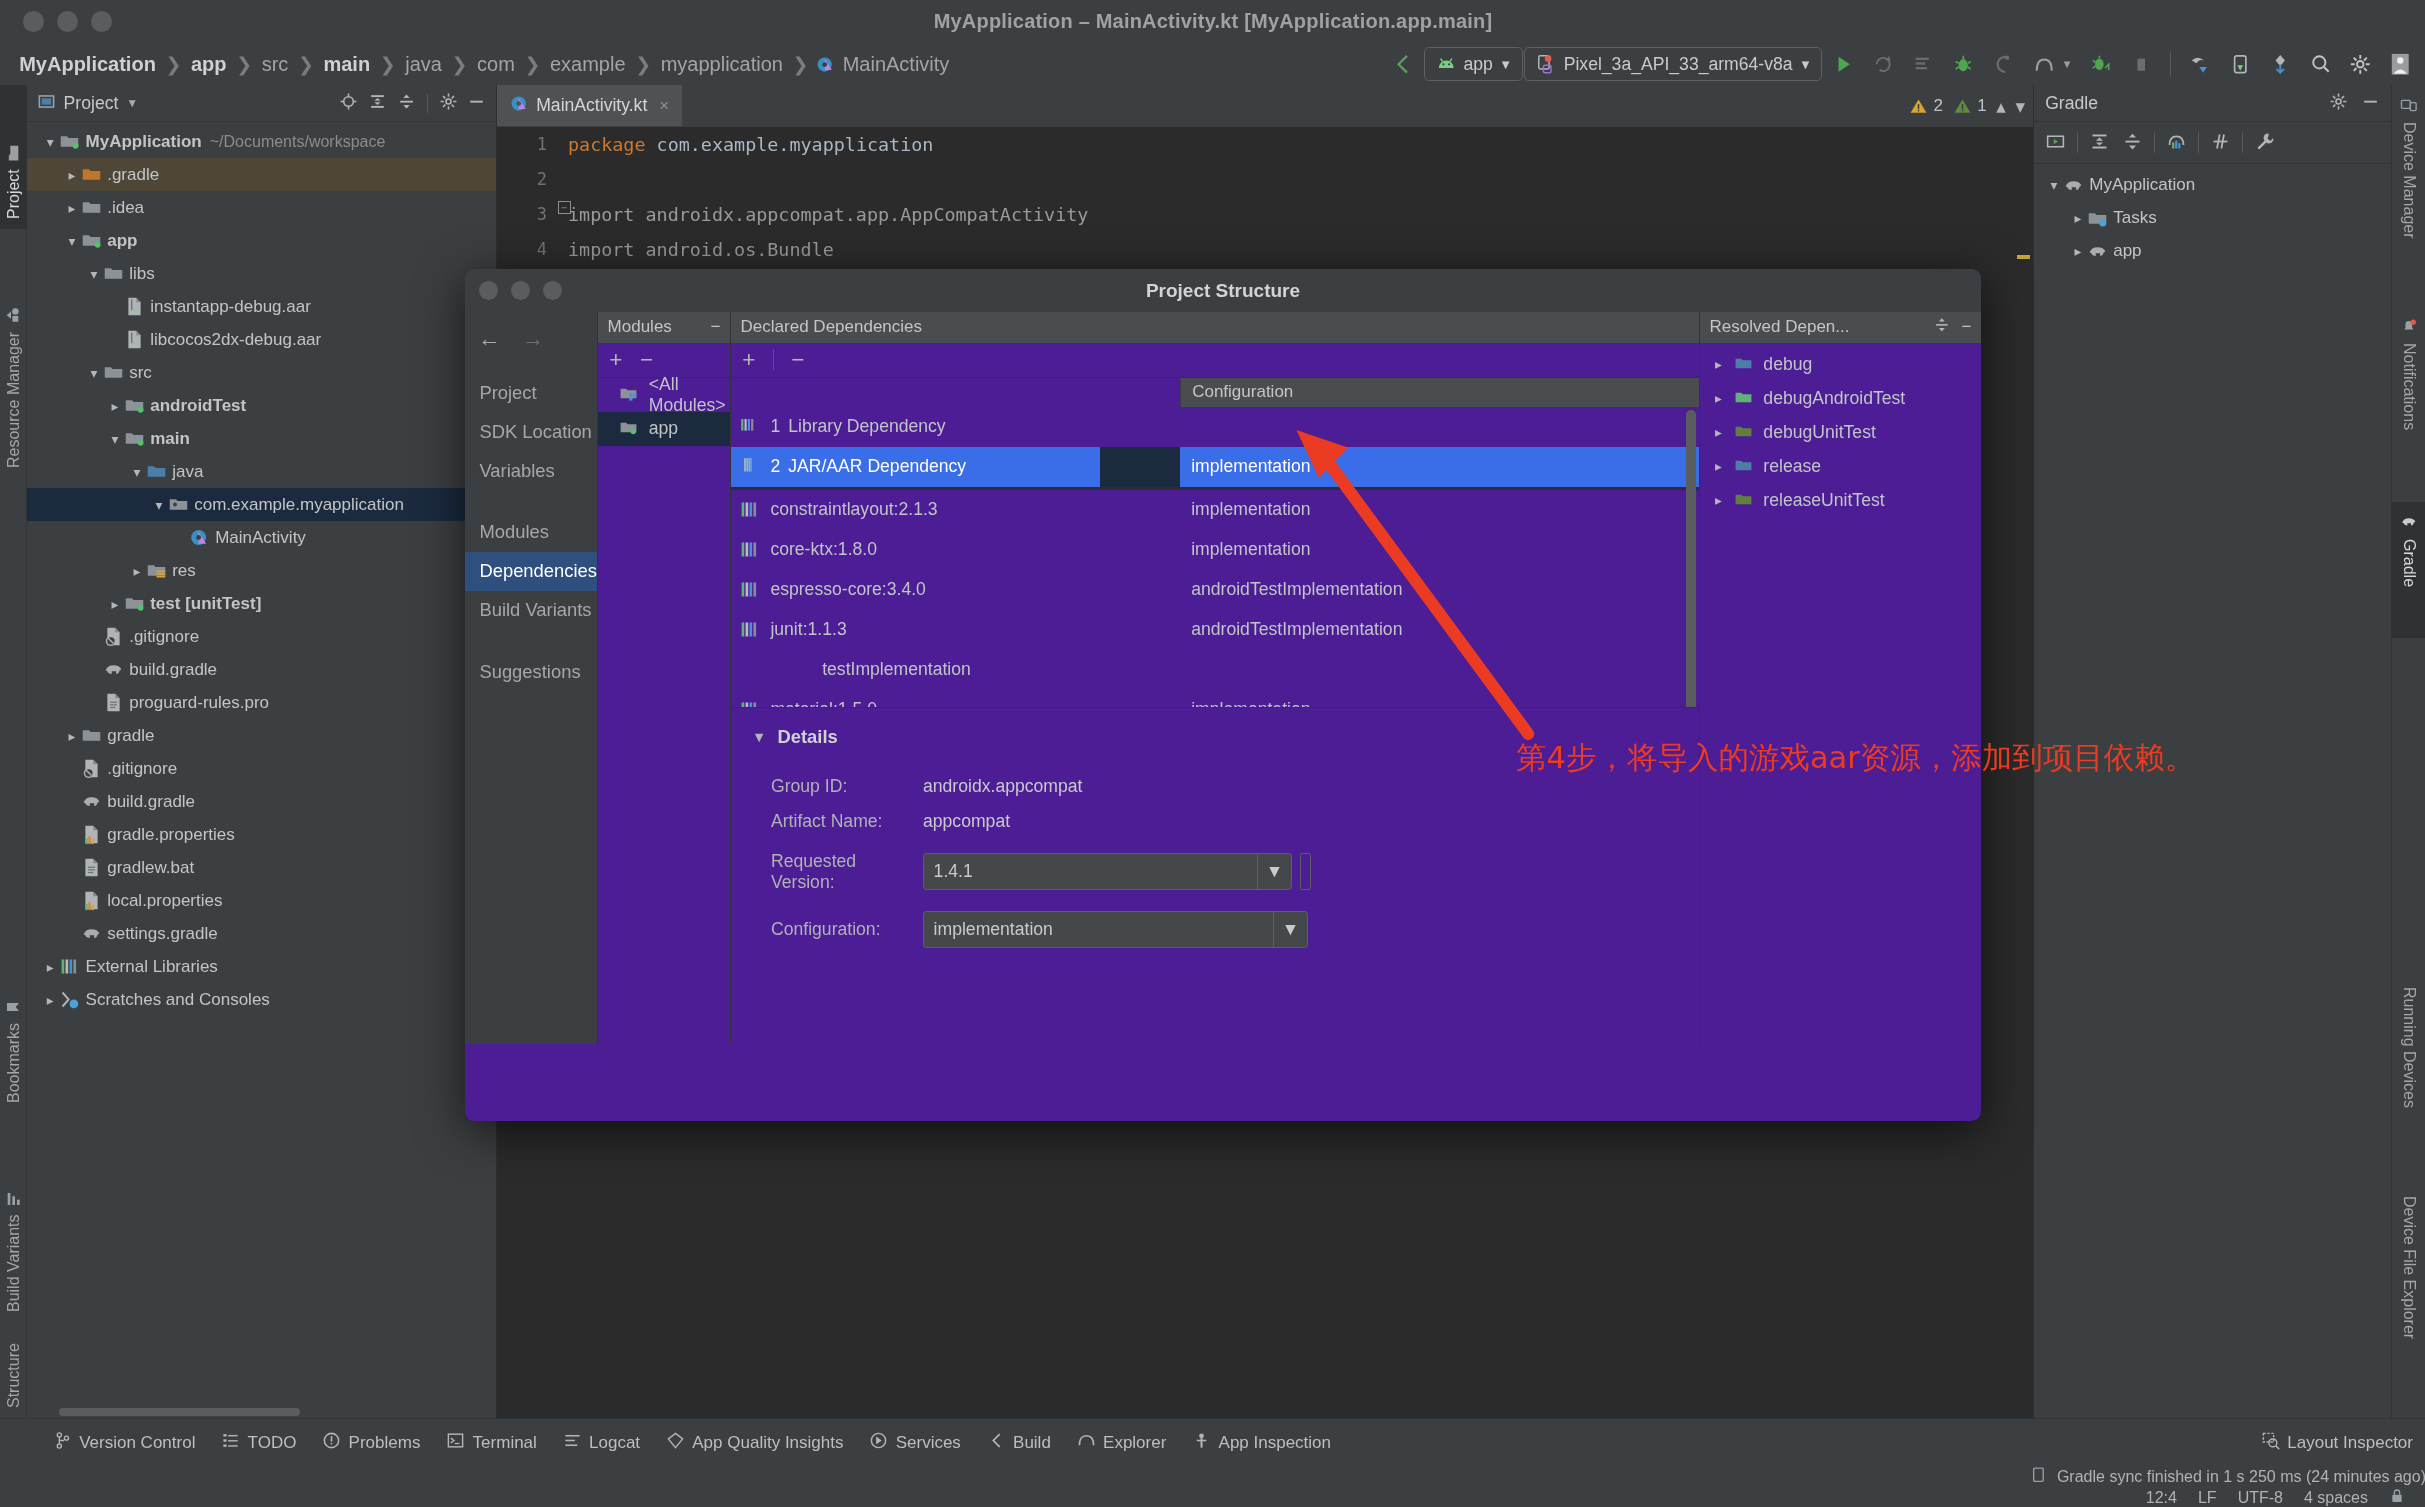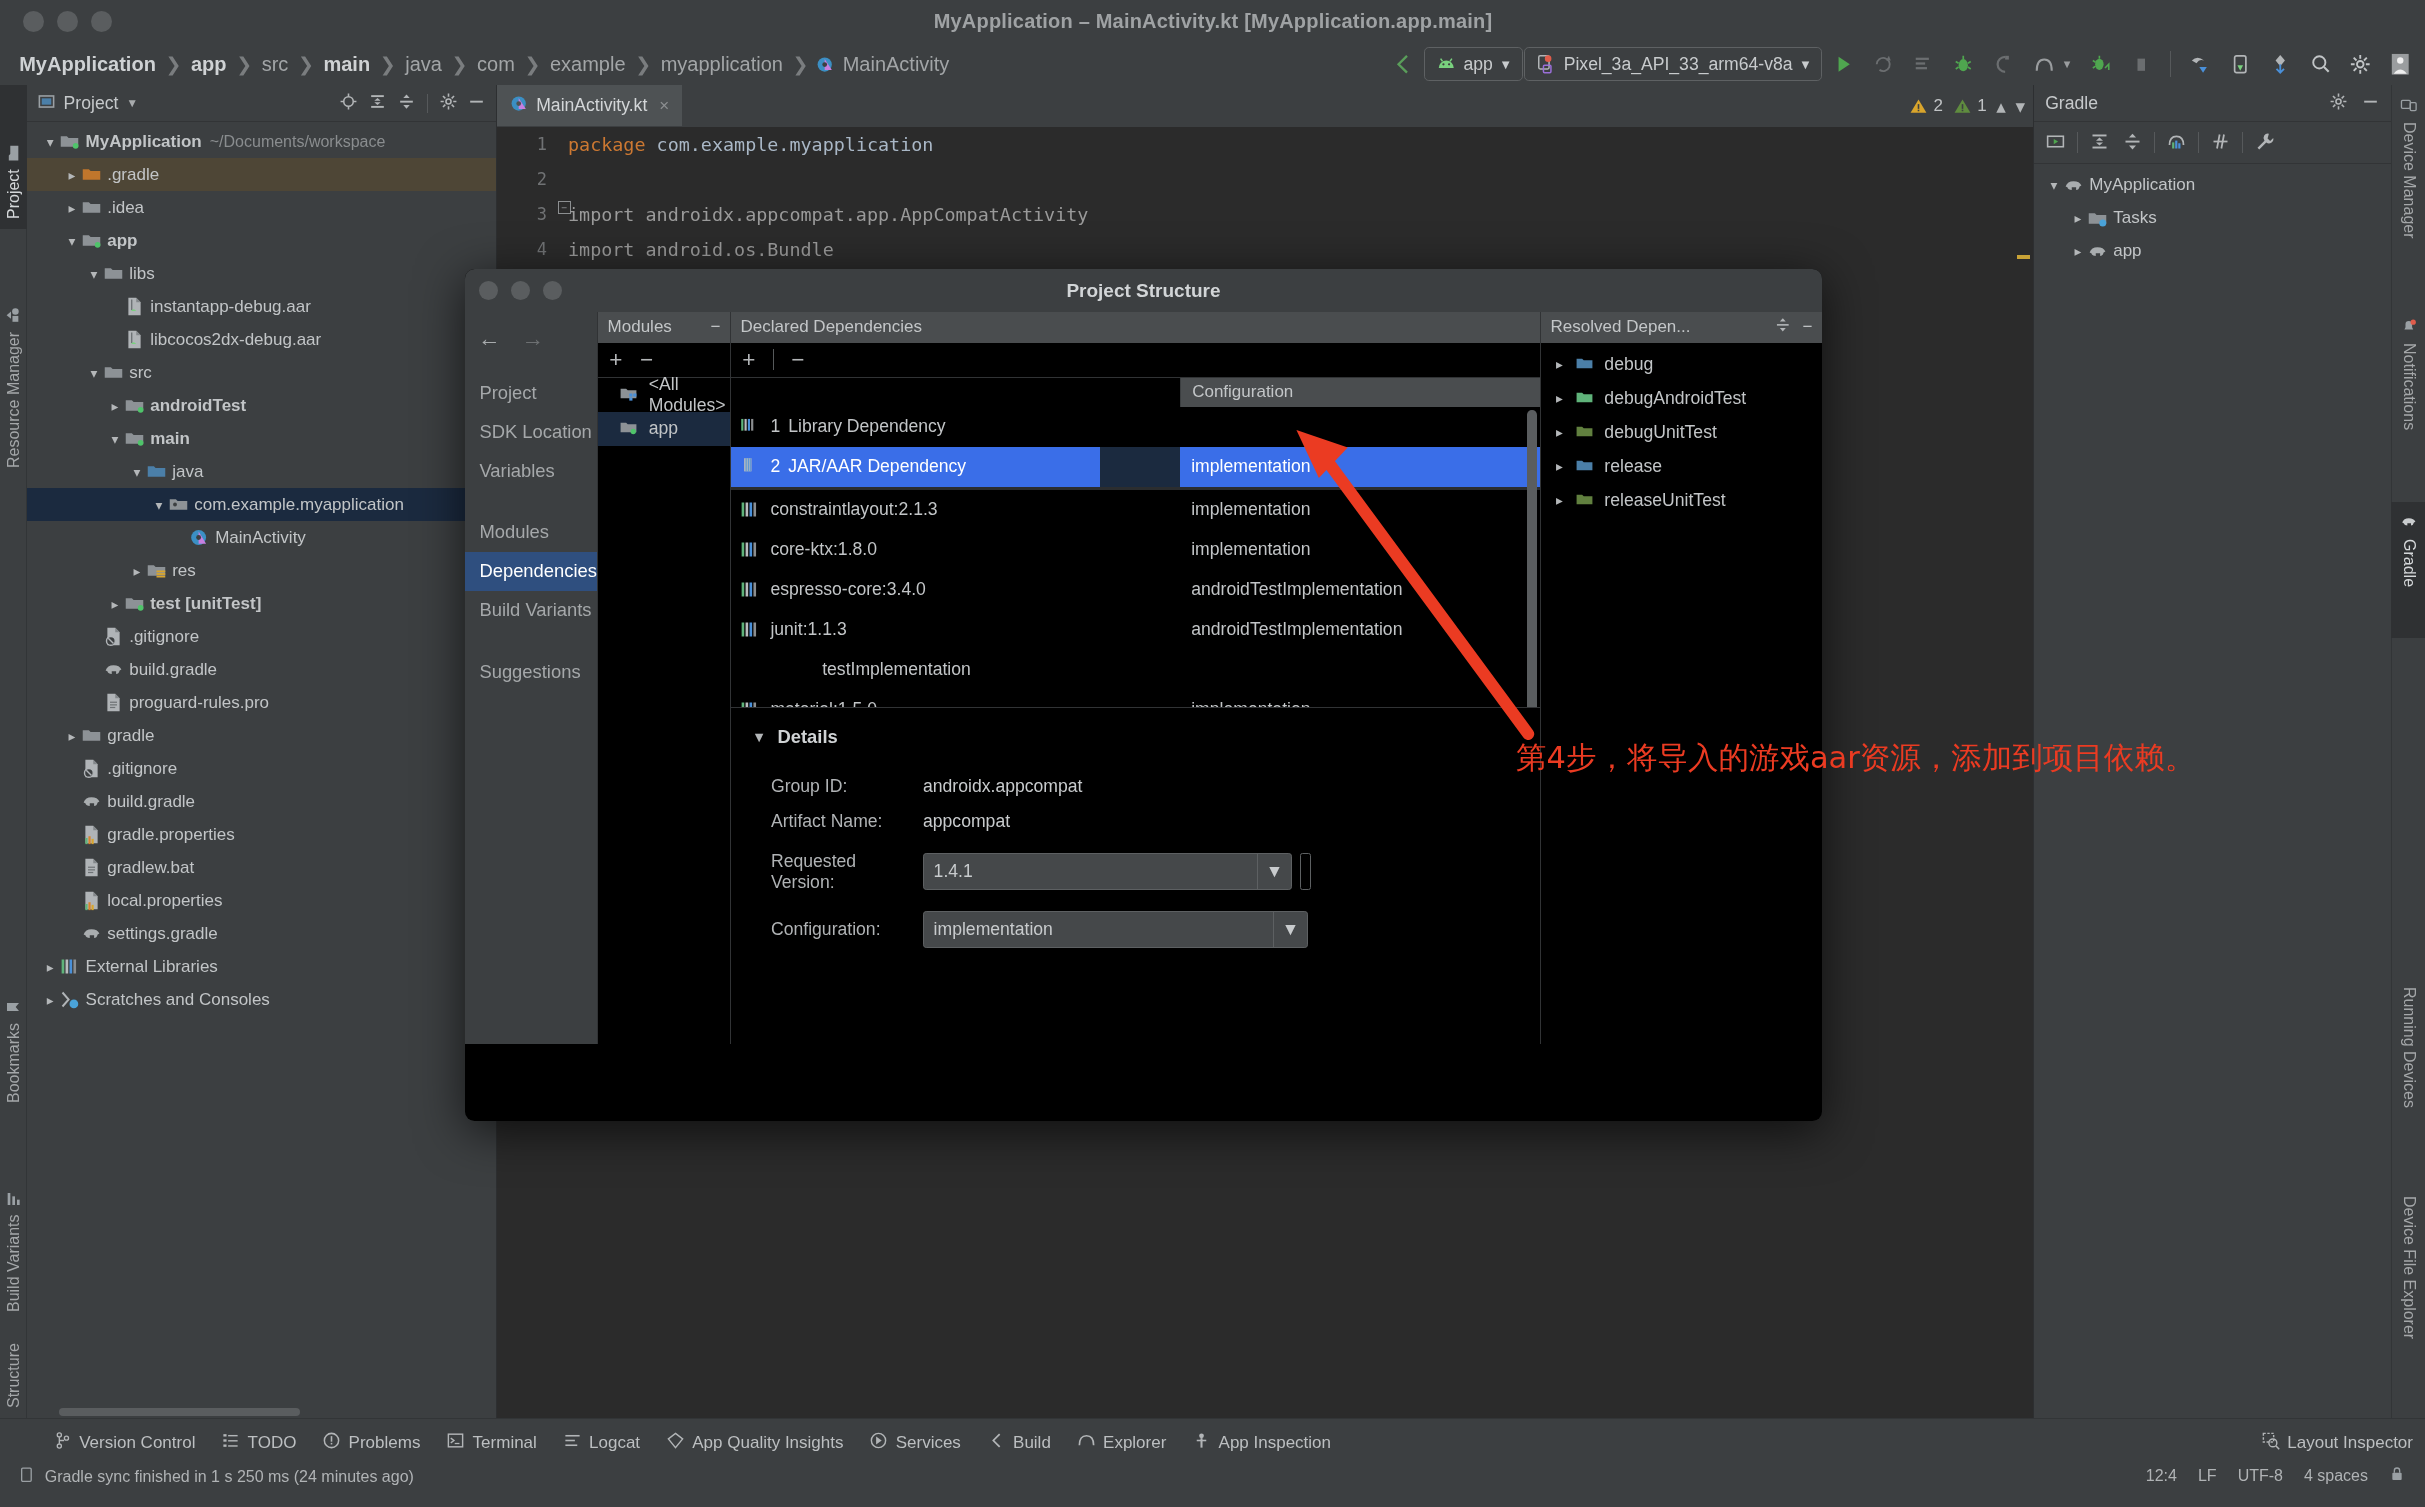--- a/index.html
+++ b/index.html
@@ -175,30 +175,30 @@
     display: flex; align-items: center;
   }
   .bb-item {
     display: flex; align-items: center; gap: 7.2px; padding: 0 13px;
     font-size: 17px; color: #bcbfc1; height: 48px; white-space: nowrap;
   }
   .bb-right { margin-left: auto; display: flex; align-items: center; }
 
   .statusbar {
     position: absolute; left: 0; bottom: 0; width: 2426px; height: 42px;
-    background: #3c3f41; display: flex; align-items: flex-start;
-    font-size: 16px; color: #b0b3b5;
+    background: #3c3f41; display: flex; align-items: flex-end;
+    font-size: 16px; color: #b0b3b5; flex-direction: column;
   }
   .sb-left { display: flex; align-items: center; gap: 9.6px; margin-left: 17.6px; }
   .sb-right { margin-left: auto; display: flex; align-items: center; gap: 21px; margin-right: 21px; }
 
   
   .dialog {
-    position: absolute; left: 465px; top: 269px; width: 1357px; height: 852px;
-    background: #000000; border-radius: 9.6px;
+    position: absolute; left: 465px; top: 269px; width: 1516px; height: 852px;
+    background: #4c1d95; border-radius: 9.6px;
     box-shadow: 0 9.6px 48px rgba(0,0,0,.65);
     overflow: hidden;
   }
   .dlg-title {
     height: 43px; position: relative; display: flex; align-items: center;
     background: #3c3f41;
   }
   .dlg-traffic { display: flex; gap: 13px; margin-left: 14.4px; }
   .dlg-tl { width: 19px; height: 19px; border-radius: 50%; background: #5a5d5f; }
   .dlg-title-text {

